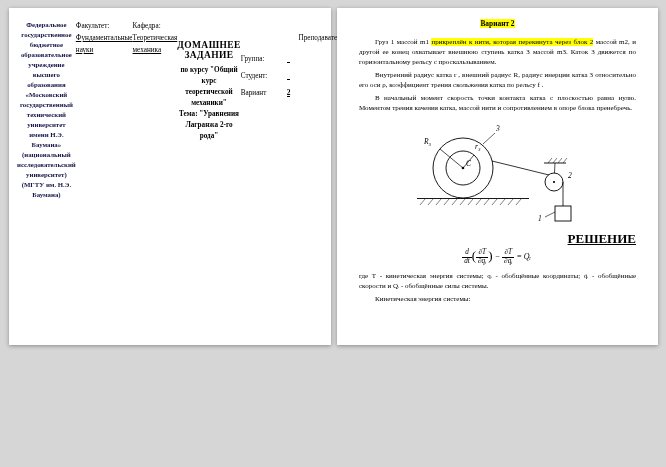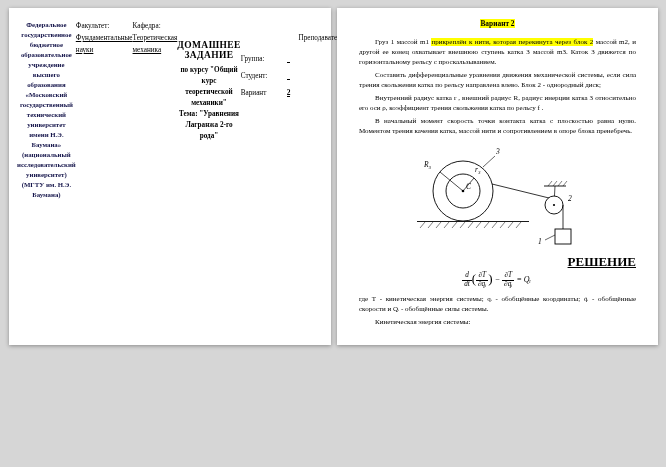--- a/index.html
+++ b/index.html
@@ -125,21 +125,20 @@
 
   <div class="page page-right">
     <div class="rp">
       <div class="variant-title">
         <span class="hl">Вариант 2</span>
       </div>
 
       <p>
         <span>Груз 1 массой m1 </span><span class="hl">прикреплён к нити, которая перекинута через блок 2</span><span> массой m2, и другой ее конец охватывает внешнюю ступень катка 3 массой m3. Каток 3 движется по горизонтальному рельсу с проскальзыванием.</span>
       </p>
-      <p>Составить дифференциальные уравнения движения механической системы, если сила трения скольжения катка по рельсу направлена влево. Блок 2 - однородный диск;</p>
       <p>Внутренний радиус катка r , внешний радиус R, радиус инерции катка 3 относительно его оси ρ, коэффициент трения скольжения катка по рельсу f .</p>
       <p>В начальный момент скорость точки контакта катка с плоскостью равна нулю. Моментом трения качения катка, массой нити и сопротивлением в опоре блока пренебречь.</p>
 
       <svg class="diagram" width="190" height="116" viewBox="0 0 190 116">
 
         <line x1="6" y1="82.5" x2="118" y2="82.5" stroke="#000" stroke-width="0.9"></line>
         <g stroke="#000" stroke-width="0.5">
           <line x1="14" y1="83" x2="9" y2="89"></line>
             <line x1="22" y1="83" x2="17" y2="89"></line>
           <line x1="30" y1="83" x2="25" y2="89"></line>

